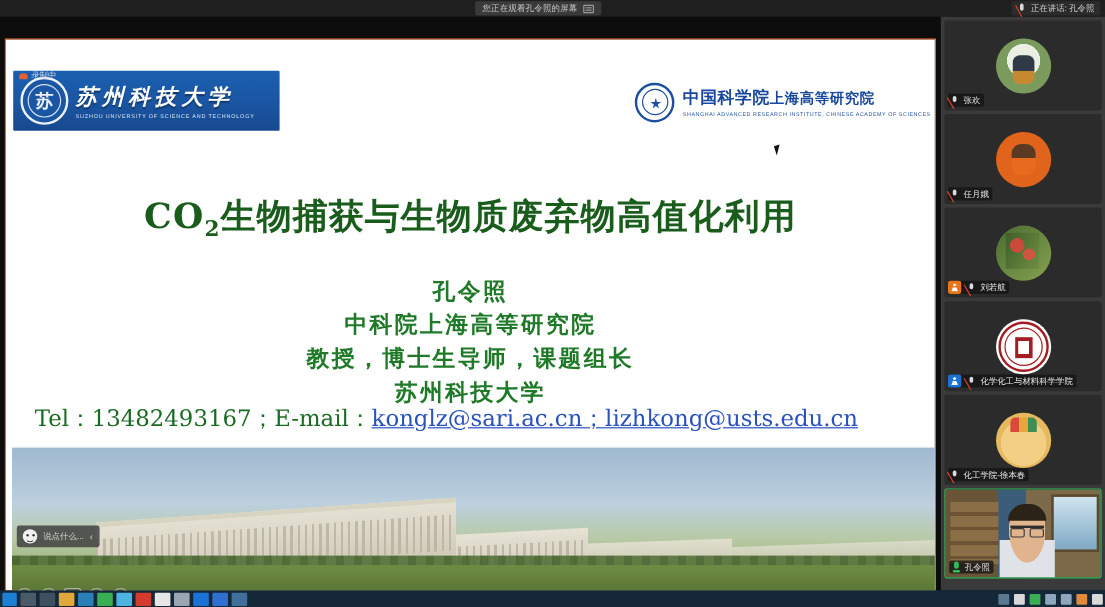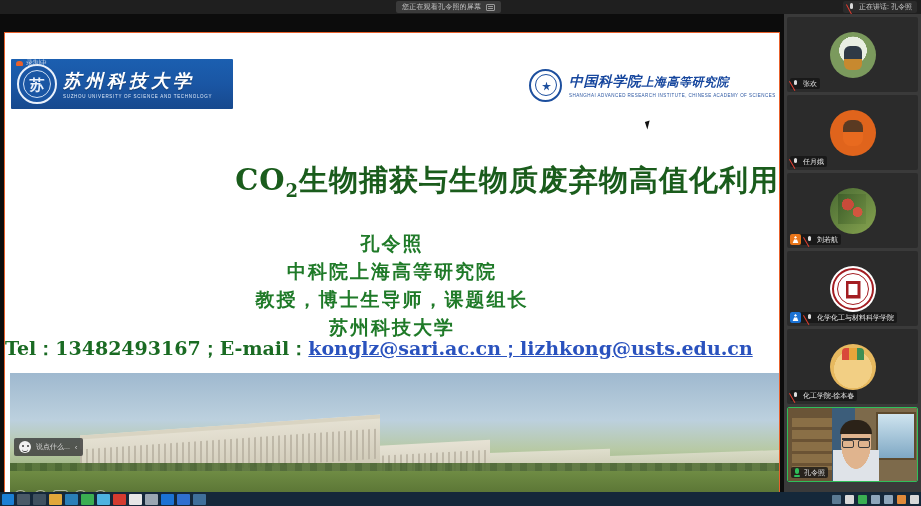--- a/index.html
+++ b/index.html
@@ -112,49 +112,49 @@
     content:""; position:absolute; left:3.5px; top:3.5px; right:3.5px; bottom:3.5px;
     border:1.5px solid #1d4f9e; border-radius:50%;
   }
   .cas-seal::after{
     content:""; position:absolute; left:11px; top:11px; width:9px; height:9px;
     background:#1d4f9e;
     clip-path: polygon(50% 0,61% 39%,100% 39%,68% 61%,79% 100%,50% 76%,21% 100%,32% 61%,0 39%,39% 39%);
   }
   .cas-txt{ display:flex; flex-direction:column; gap:2px;}
   .cas-cn { color:#17479e; font-size:14px; font-weight:bold; letter-spacing:.5px;
-            font-family:"DejaVu Serif", serif; white-space:nowrap;font-style:italic;}
+            font-family:"DejaVu Serif", serif; white-space:nowrap;}
   .cas-cn .small { font-size:12px; }
   .cas-en { color:#2a55a0; font-size:4.5px; letter-spacing:.45px; white-space:nowrap;}
 
   
   .slide-cursor{
     position:absolute; left:641px; top:88px; width:0; height:0;
     border-left: 5px solid #111; border-bottom: 8px solid transparent;
     transform: rotate(-18deg); z-index: 11;
   }
 
   
   .slide-title {
     position: absolute; left: 0; top: 128px; width: 774px;
-    text-align: right; color: #1a5c1c;
+    text-align: center; color: #1a5c1c;
     font-family: "DejaVu Serif", serif; font-weight: bold;
     font-size: 29px; letter-spacing: 1px;
   }
   .slide-title sub { font-size: 18px; }
 
   .slide-body {
     position: absolute; left: 0; top: 196px; width: 774px; text-align: center;
     color: #1f7a28; font-family:"DejaVu Serif", serif; font-weight: bold;
   }
   .slide-body .ln { font-size: 19px; line-height: 28px; letter-spacing: 2px;}
 
   .contact-line {
     position: absolute; left: 0; top: 303px; width: 734px; text-align:center;
-    font-family:"DejaVu Serif", serif; font-weight:bold; font-size: 19px;
+    font-family:"DejaVu Serif", serif; font-weight:normal; font-size: 19px;
     color:#1a6b23; white-space: nowrap;
   }
   .contact-line a { color:#2a52be; text-decoration: underline; }
 
   
   .photo {
     position: absolute; left: 5px; top: 340px; width: 774px; height: 124px;
     background:
       linear-gradient(180deg,#9fb9cf 0%, #bcd0de 38%, #b7c9a4 62%, #7e9a56 100%);
     overflow:hidden;

